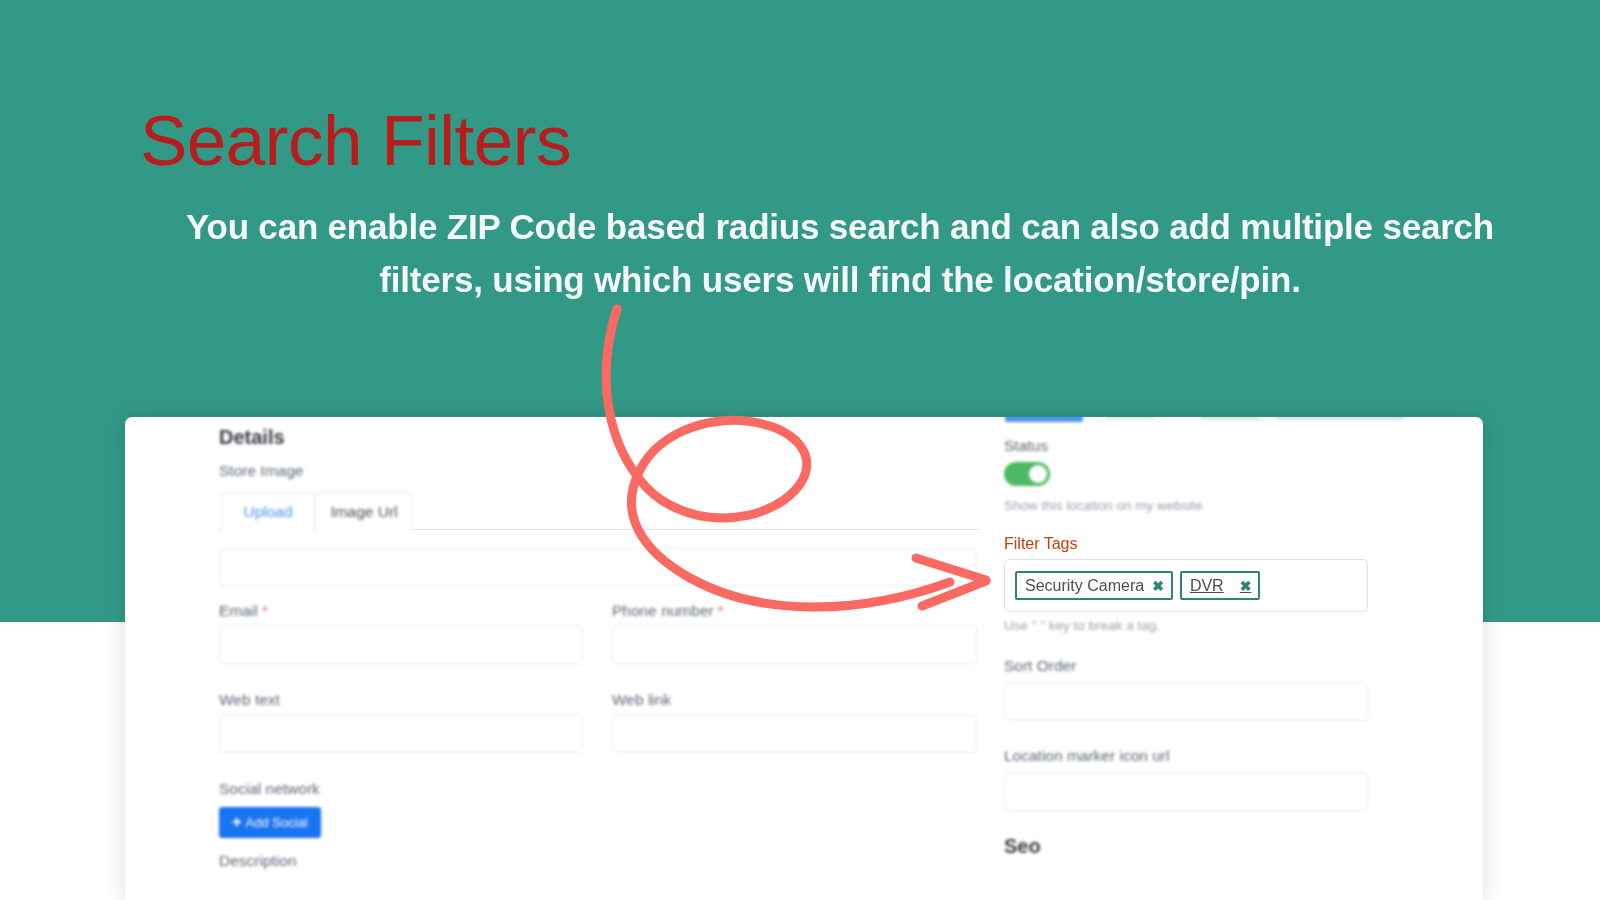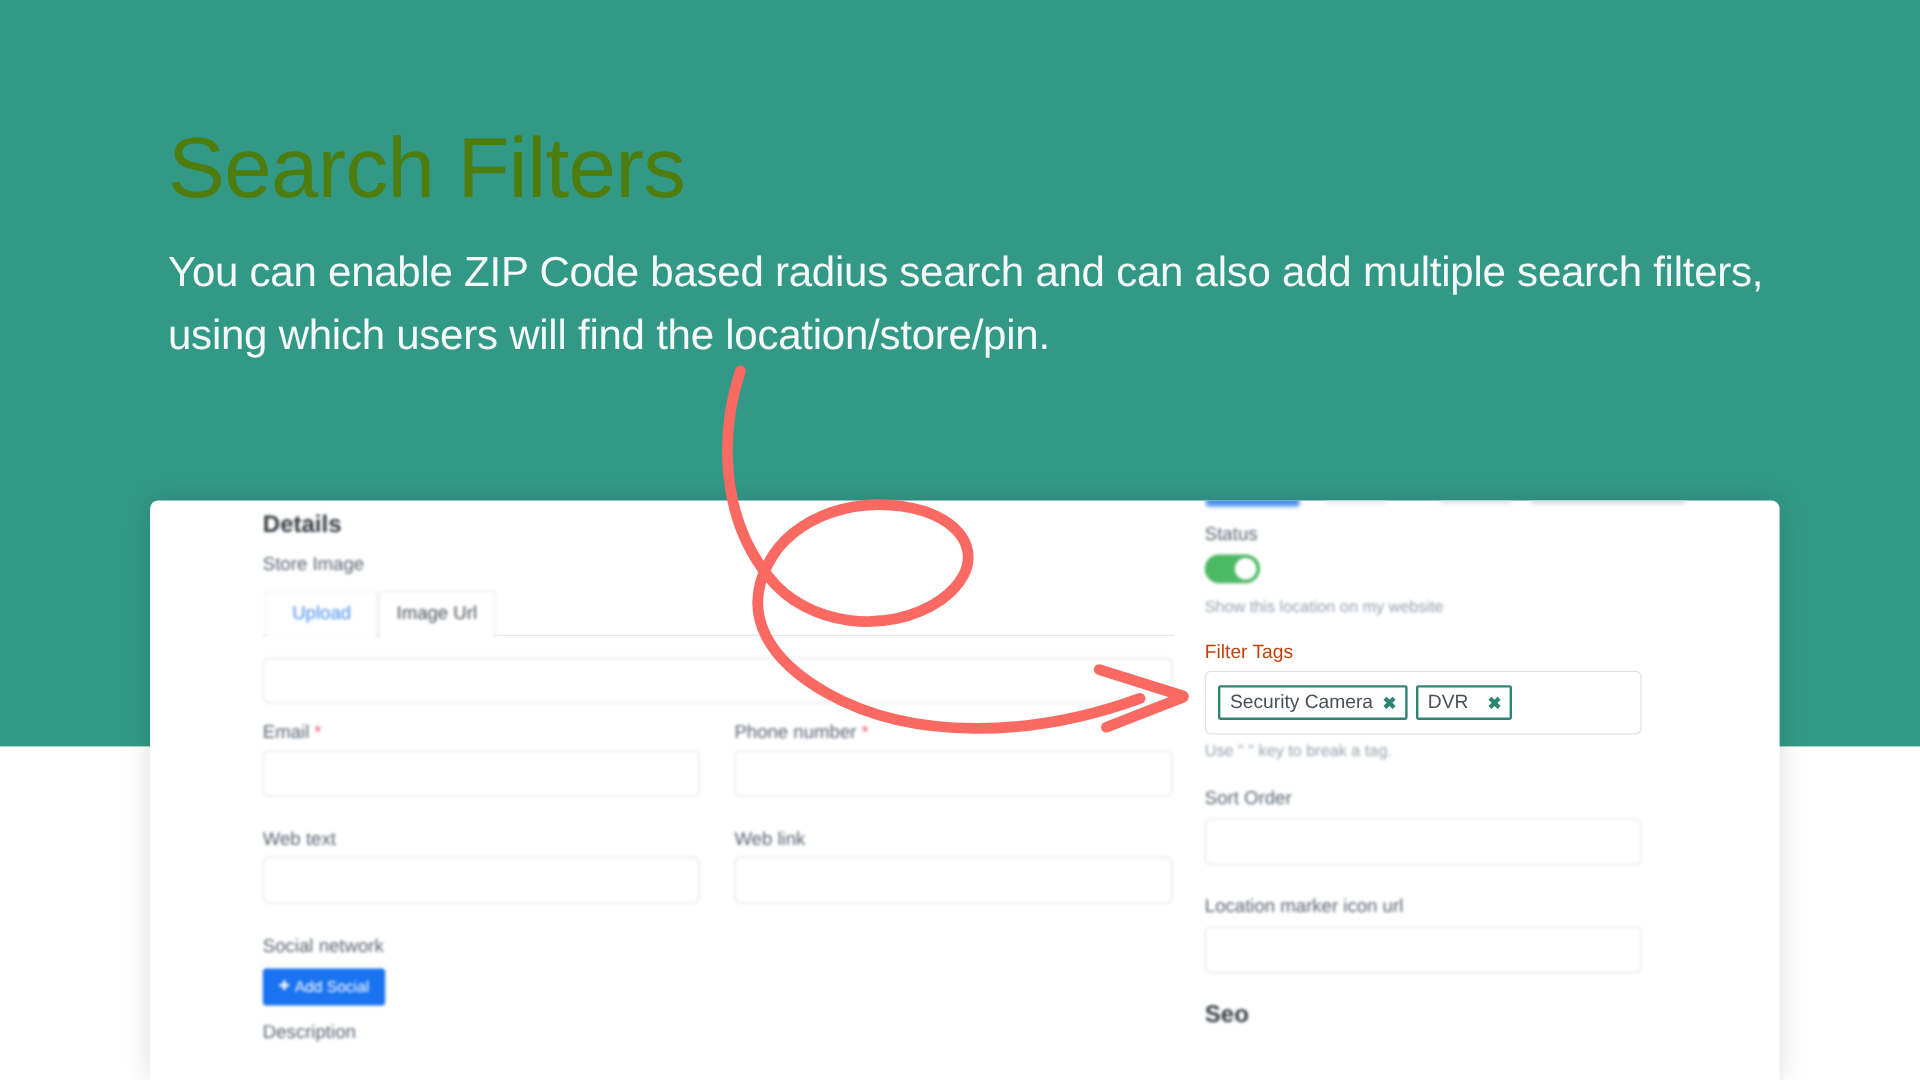--- a/index.html
+++ b/index.html
@@ -12,29 +12,30 @@
   }
   
   #hero-band{
     position:absolute;left:0;top:0;width:1600px;height:622px;
     background:#339987;
     z-index:1;
   }
   #hero-title{
     position:absolute;left:140px;top:95px;
     font-size:71px;line-height:92px;font-weight:400;
-    color:#4d7c0f;letter-spacing:-0.5px;
+    color:#b91c1c;letter-spacing:-0.5px;
     white-space:nowrap;
     z-index:3;
   }
   #hero-sub{
     position:absolute;left:140px;top:200px;width:1400px;
-    font-size:35px;line-height:53px;font-weight:400;
+    font-size:35px;line-height:53px;font-weight:700;
     color:#f4f8f7;letter-spacing:-0.2px;
     z-index:3;
+    text-align:center;
   }
 
   
   #app-card{
     position:absolute;left:125px;top:417px;
     width:1358px;height:483px;
     background:#ffffff;
     border-radius:7px 7px 0 0;
     box-shadow:0 0 22px rgba(0,0,0,0.14);
     z-index:5;
@@ -246,21 +247,21 @@
 
     <div id="status-hint" class="blur-soft">Show this location on my website</div>
 
     <div id="filter-tags-label">Filter Tags</div>
 
     <div id="filter-tags-box">
       <div class="tag-chip">
         <span>Security Camera</span>
         <span class="tag-x">✖</span>
       </div>
-      <div class="tag-chip" style="gap:16px;">
+      <div class="tag-chip" style="gap:16px;text-decoration:underline;">
         <span>DVR</span>
         <span class="tag-x">✖</span>
       </div>
     </div>
 
     <div id="tags-hint" class="blur-soft">Use " " key to break a tag.</div>
 
     <div id="sort-order-label" class="fld-label blur-soft">Sort Order</div>
     <div id="sort-order-input" class="fld-box blur-soft"></div>
 

